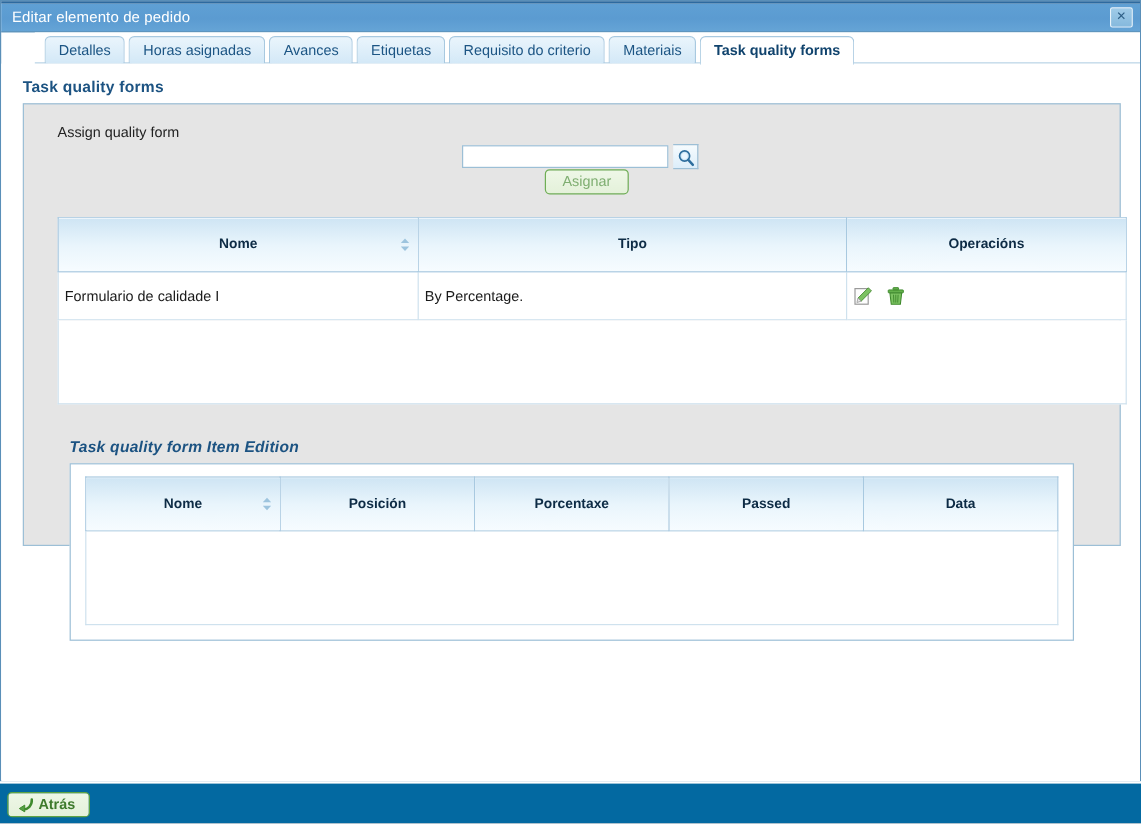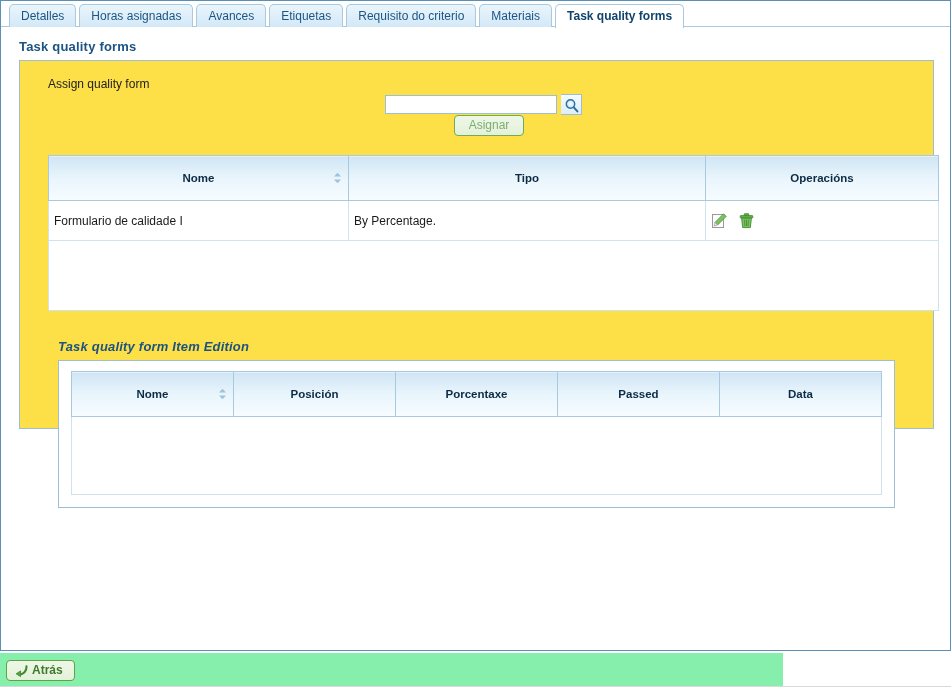--- a/index.html
+++ b/index.html
@@ -55,20 +55,21 @@
 
   
   #tabstrip {
     position: relative;
     height: 26px;
     background: #ffffff;
     border-bottom: 1px solid #a8c9e0;
     padding-left: 8px;
     white-space: nowrap;
     font-size: 0;
+    margin-left: 28px;
   }
   .tab {
     display: inline-block;
     position: relative;
     top: 3px;
     height: 23px;
     padding: 0 11px;
     margin-right: 3px;
     font-size: 12px;
     line-height: 22px;
@@ -110,21 +111,21 @@
     font-weight: bold;
     color: #1c5382;
     margin: 0 0 6px 18px;
     letter-spacing: .2px;
   }
 
   .panel-outer {
     position: relative;
     margin: 0 16px 0 18px;
     border: 1px solid #9cbfd6;
-    background: #fde047;
+    background: #e5e5e5;
     padding: 12px 14px 16px 14px;
     height: 369px;
   }
 
   
   .assign-block { margin: 4px 0 0 14px; }
   .assign-label {
     font-size: 12px;
     color: #222;
     margin-bottom: 3px;
@@ -248,22 +249,22 @@
     vertical-align: middle;
     margin-right: 9px;
     cursor: pointer;
     line-height: 0;
   }
 
   
   #footer {
     position: absolute;
     left: 0; top: 653px;
-    width: 783px; height: 34px;
-    background: #86efac;
+    width: 951px; height: 34px;
+    background: #0369a1;
   }
   #back-button {
     position: absolute;
     left: 6px; top: 7px;
     height: 21px;
     padding: 0 11px 0 8px;
     background: linear-gradient(to bottom, #eef7e7 0%, #e4f1da 100%);
     border: 1px solid #5fa344;
     border-radius: 4px;
     font-size: 12px;
@@ -279,20 +280,26 @@
     left: 0; top: 33px;
     width: 951px; height: 1px;
     background: #d9d9d9;
   }
 </style>
 </head>
 <body>
 
 <div id="window">
 
+  <div id="titlebar">
+    <span class="title-text">Editar elemento de pedido</span>
+    <div id="close-btn">
+      <span>✕</span>
+    </div>
+  </div>
 
   <div id="tabstrip">
     <div class="tab"><span>Detalles</span></div>
     <div class="tab"><span>Horas asignadas</span></div>
     <div class="tab"><span>Avances</span></div>
     <div class="tab"><span>Etiquetas</span></div>
     <div class="tab"><span>Requisito do criterio</span></div>
     <div class="tab"><span>Materiais</span></div>
     <div class="tab active"><span>Task quality forms</span></div>
   </div>

